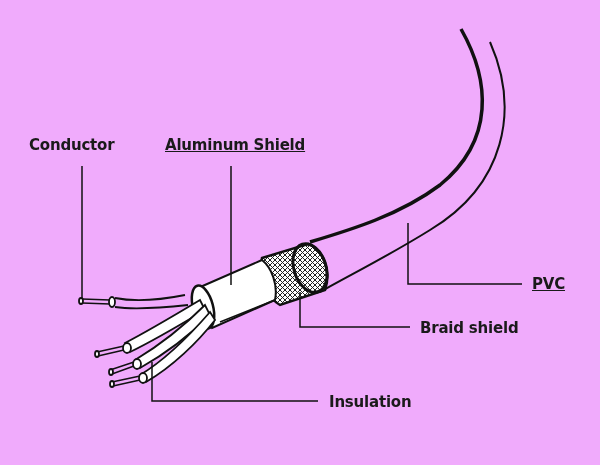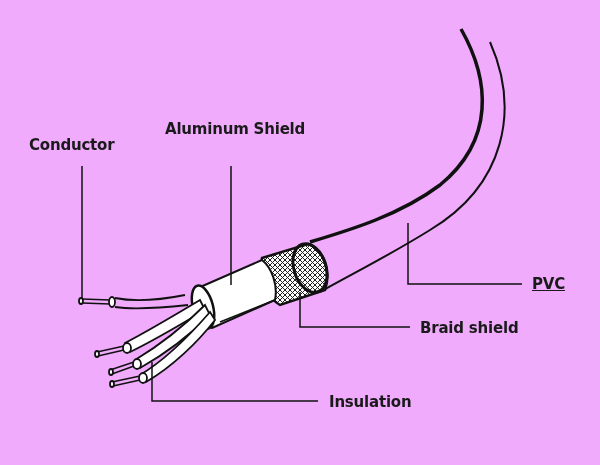--- a/index.html
+++ b/index.html
@@ -62,17 +62,17 @@
     <g fill="none" stroke="#111" stroke-width="1.5">
       <path d="M82,166 L82,298"></path>
       <path d="M231,166 L231,285"></path>
       <path d="M408,223 L408,284 L522,284"></path>
       <path d="M300,292 L300,327 L410,327"></path>
       <path d="M152,362 L152,401 L318,401"></path>
     </g>
   </svg>
 
   <span class="label" style="left:29px; top:136px;">Conductor</span>
-  <span class="label" style="left:165px; top:120px;">Aluminum Shield</span>
+  <span class="label" style="left:165px; top:136px;text-decoration:underline;">Aluminum Shield</span>
   <span class="label" style="left:532px; top:275px;text-decoration:underline;">PVC</span>
   <span class="label" style="left:329px; top:393px;">Insulation</span>
   <span class="label" style="left:420px; top:319px;">Braid shield</span>
 </div>
 
 </body></html>

